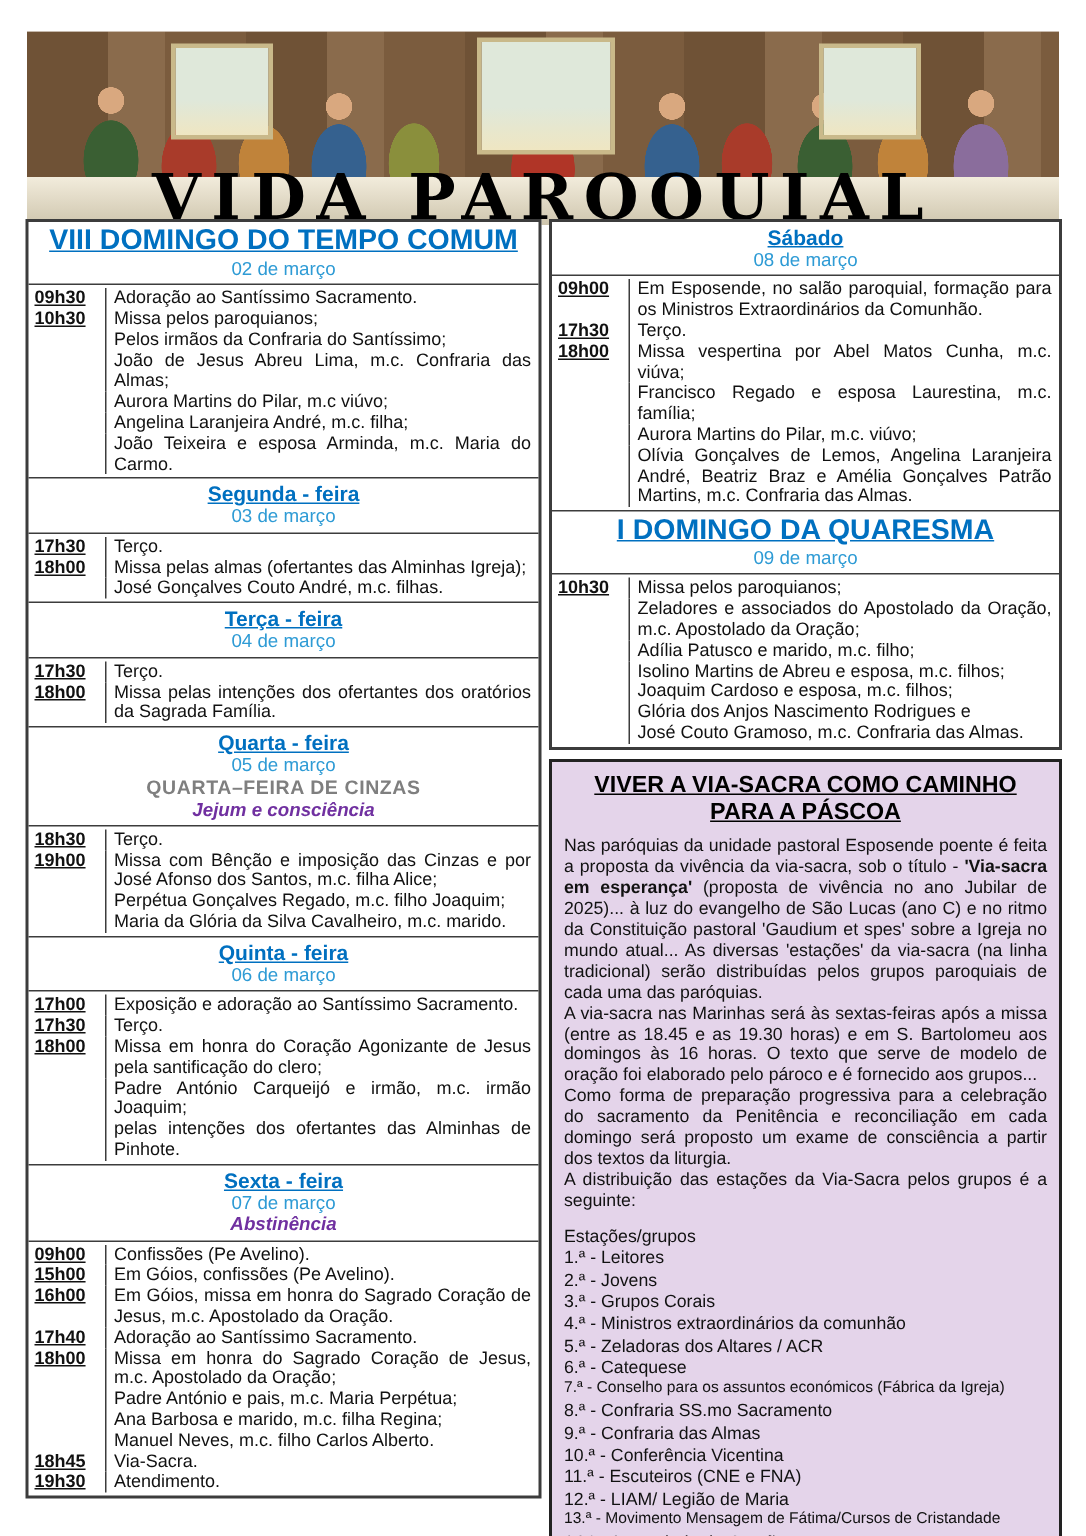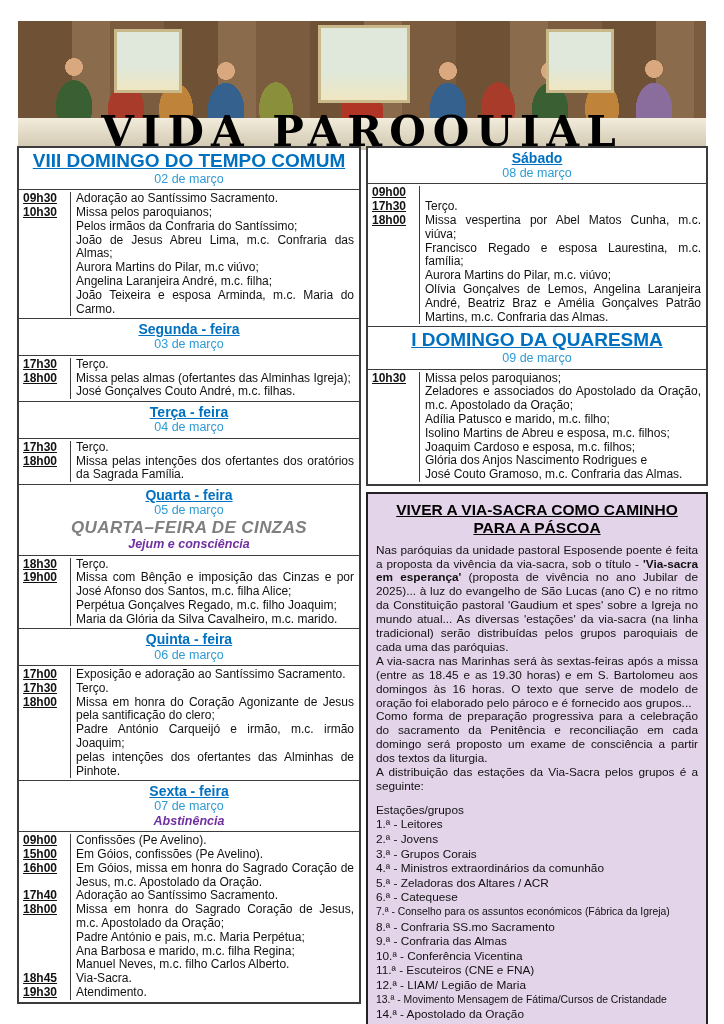--- a/index.html
+++ b/index.html
@@ -52,21 +52,21 @@
   .col-left{width:346px;}
   .col-right{width:344px;}
   .sched{border:2px solid var(--border);background:#fff;box-sizing:border-box;width:100%;}
 
   .section{border-top:1.5px solid var(--border);}
   .section:first-child{border-top:none;}
   .sec-header{border-bottom:1.5px solid var(--border);text-align:center;padding:2px 2px 3px;}
   .sec-title{font-size:14px;font-weight:bold;color:var(--header-blue);text-decoration:underline;line-height:1.15;}
   .sec-title.large{font-size:19px;}
   .sec-date{font-size:12.5px;color:var(--date-blue);line-height:1.15;}
-  .sec-subtitle{font-size:17px;font-weight:bold;color:var(--subtitle-gray);letter-spacing:.4px;line-height:1.15;font-style:italic;}
+  .sec-subtitle{font-size:13px;font-weight:bold;color:var(--subtitle-gray);letter-spacing:.4px;line-height:1.15;}
   .sec-note{font-size:12.5px;font-weight:bold;font-style:italic;color:var(--note-purple);line-height:1.15;}
 
   .sec-body{padding:2px 0;}
   .row{display:flex;align-items:stretch;}
   .time{width:44px;flex:0 0 44px;padding:0 3px 0 4px;border-right:1.5px solid var(--border);
         font-size:12px;line-height:13.8px;}
   .time-text{font-weight:bold;text-decoration:underline;}
   .txt{flex:1;padding:0 5px;font-size:12px;line-height:13.8px;text-align:justify;}
 
   
@@ -278,20 +278,21 @@
     <div class="col-right">
       <div class="sched" id="right-sched">
           <div class="section">
             <div class="sec-header">
               <div class="sec-title">Sábado</div>
               <div class="sec-date">08 de março</div>
             </div>
             <div class="sec-body">
               <div class="row">
                 <div class="time"><span class="time-text">09h00</span></div>
+                <div class="txt">Em Esposende, no salão paroquial, formação para os Ministros Extraordinários da Comunhão.</div>
               </div>
               <div class="row">
                 <div class="time"><span class="time-text">17h30</span></div>
                 <div class="txt">Terço.</div>
               </div>
               <div class="row">
                 <div class="time"><span class="time-text">18h00</span></div>
                 <div class="txt">Missa vespertina por Abel Matos Cunha, m.c. viúva;</div>
               </div>
               <div class="row">

